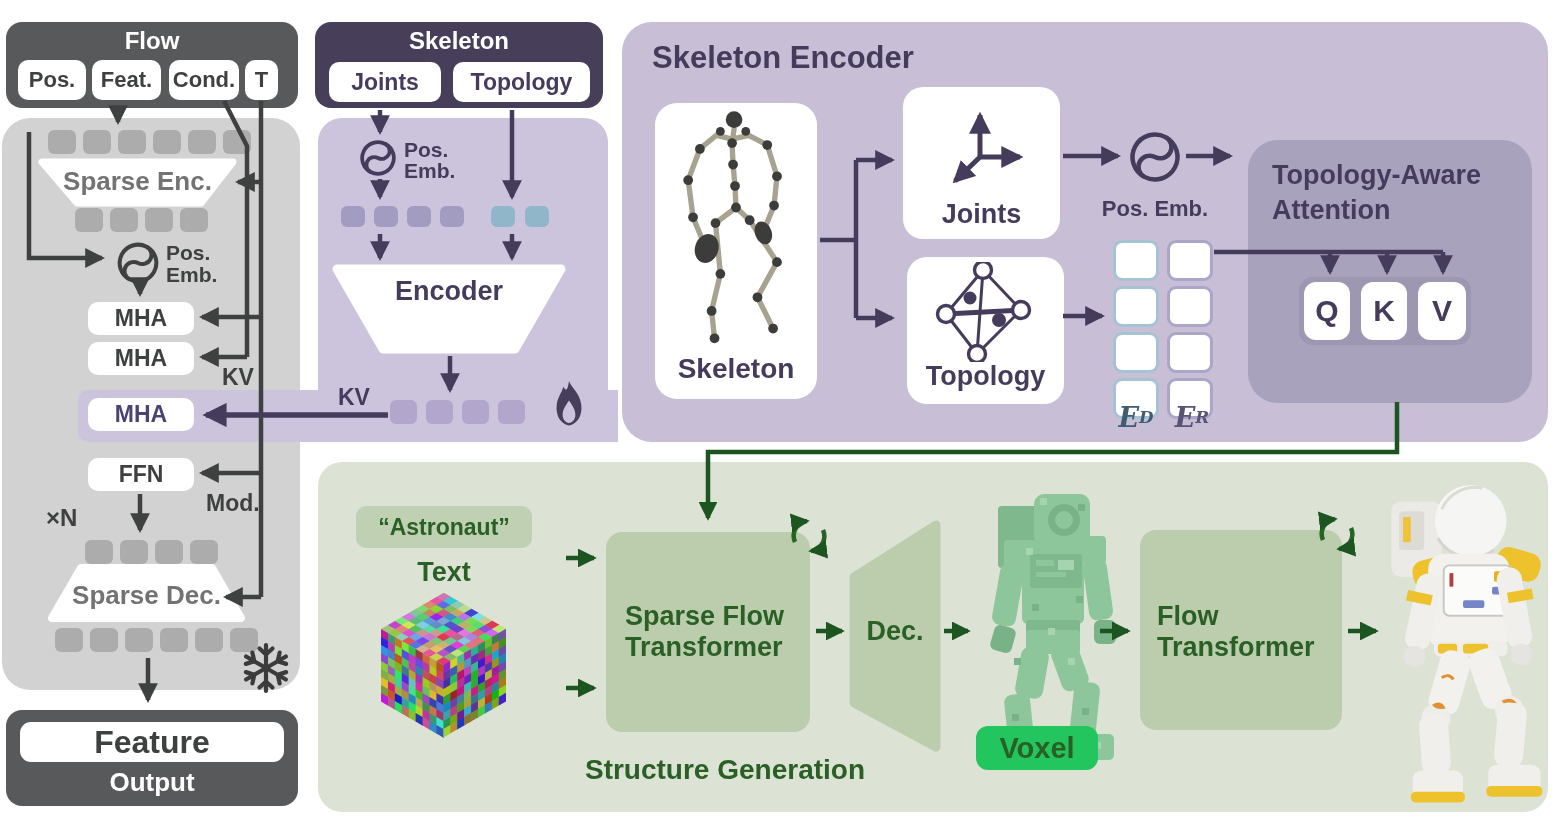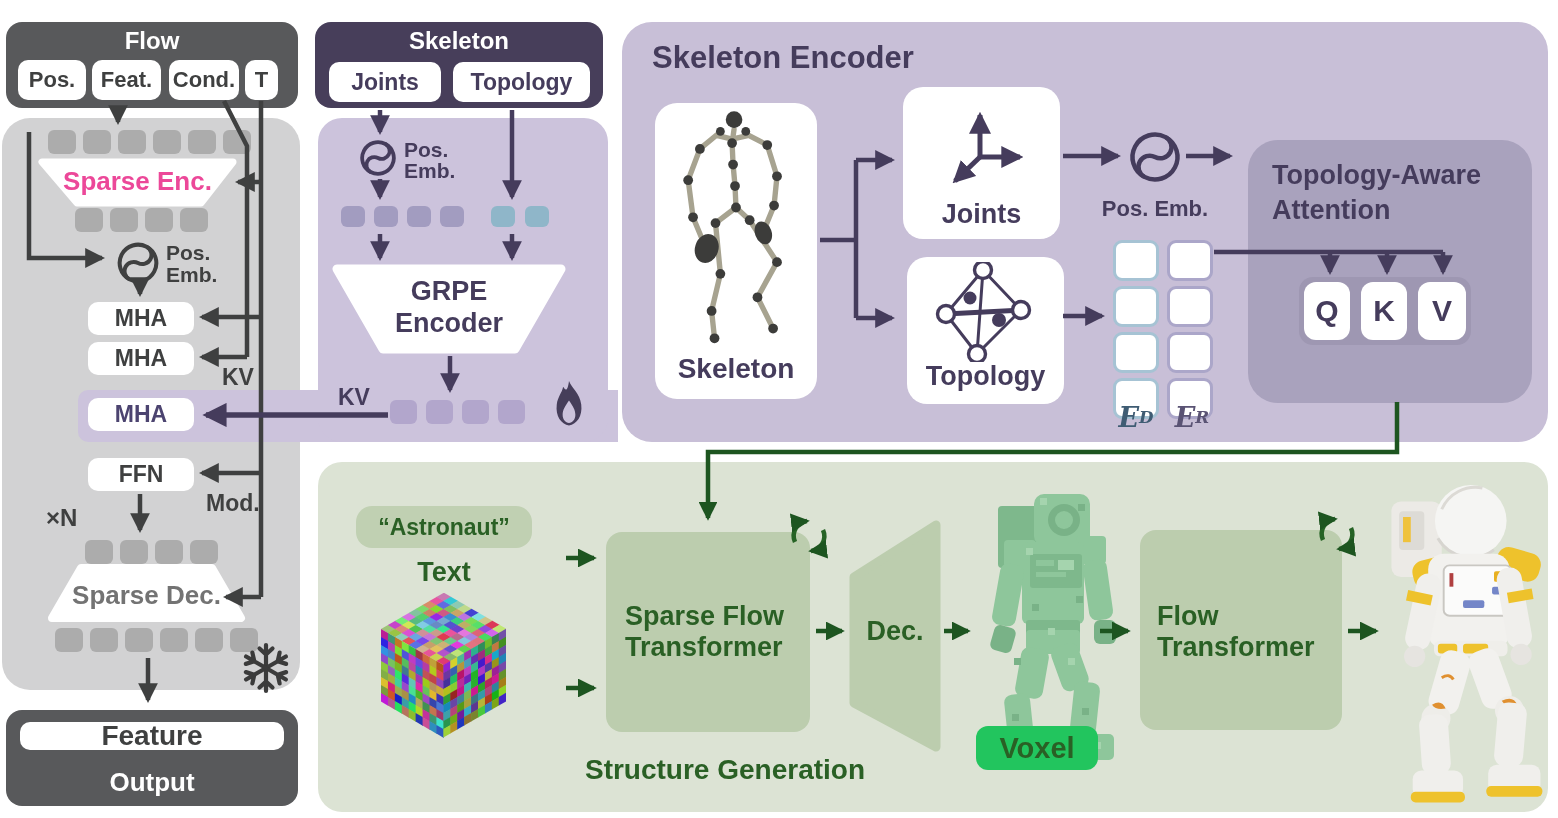--- a/index.html
+++ b/index.html
@@ -75,21 +75,21 @@
       <span class="tok tok-gray"></span>
       <span class="tok tok-gray"></span>
       <span class="tok tok-gray"></span>
       <span class="tok tok-gray"></span>
       <span class="tok tok-gray"></span>
     </div>
 
   <svg class="p" style="left:36px;top:158px;" width="203" height="49" viewBox="0 0 203 49">
     <polygon points="6,4 197,4 165,45 41,45" fill="#ffffff" stroke="#ffffff" stroke-width="7" stroke-linejoin="round"></polygon>
   </svg>
-  <div class="p c b" style="left:36px;top:161px;width:203px;height:40px;color:#ec4899;font-size:26px;">Sparse Enc.</div>
+  <div class="p c b" style="left:36px;top:161px;width:203px;height:40px;color:#737373;font-size:26px;">Sparse Enc.</div>
 
   <svg class="p" style="left:116px;top:241px;" width="44" height="44" viewBox="0 0 60 60">
     <g transform="rotate(28 30 30)" fill="none" stroke="#3f4040" stroke-width="5.5">
       <circle cx="30" cy="30" r="25"></circle>
       <path d="M30,5 A12.5,12.5 0 0 1 30,30 A12.5,12.5 0 0 0 30,55"></path>
     </g>
   </svg>
   <div class="p b" style="left:166px;top:242px;color:#3f4040;font-size:21px;line-height:22px;">
     <div>Pos.</div>
     <div>Emb.</div>
@@ -134,21 +134,21 @@
       <g transform="rotate(240)">
           <path d="M0,0 L0,-23 M0,-13.5 L-6.5,-19.5 M0,-13.5 L6.5,-19.5"></path>
         </g>
       <g transform="rotate(300)">
           <path d="M0,0 L0,-23 M0,-13.5 L-6.5,-19.5 M0,-13.5 L6.5,-19.5"></path>
         </g>
     </g>
   </svg>
 
   <div class="p" style="left:6px;top:710px;width:292px;height:96px;background:#58595b;border-radius:16px;"></div>
-  <div class="p c b whitebox" style="left:20px;top:722px;width:264px;height:28px;color:#3f4040;font-size:28px;">
+  <div class="p c b whitebox" style="left:20px;top:722px;width:264px;height:40px;color:#3f4040;font-size:32px;border-radius:11px;">
       <span>Feature</span>
     </div>
   <div class="p c b" style="left:6px;top:764px;width:292px;height:36px;color:#ffffff;font-size:26px;">Output</div>
 
   <div class="p" style="left:315px;top:22px;width:288px;height:86px;background:#473e5a;border-radius:16px;"></div>
   <div class="p c b" style="left:315px;top:26px;width:288px;height:30px;color:#ffffff;font-size:24px;">Skeleton</div>
   <div class="p c b whitebox" style="left:329px;top:62px;width:112px;height:40px;color:#453c5c;font-size:23px;">
       <span>Joints</span>
     </div>
   <div class="p c b whitebox" style="left:453px;top:62px;width:137px;height:40px;color:#453c5c;font-size:23px;">
@@ -174,21 +174,20 @@
     </div>
   <div class="p trow" style="left:491px;top:206px;gap:10px;">
       <span class="tok tok-blue"></span>
       <span class="tok tok-blue"></span>
     </div>
 
   <svg class="p" style="left:331px;top:264px;" width="236" height="90" viewBox="0 0 236 90">
     <polygon points="6,5 230,5 184,85 52,85" fill="#ffffff" stroke="#ffffff" stroke-width="9" stroke-linejoin="round"></polygon>
   </svg>
   <div class="p b" style="left:331px;top:275px;width:236px;text-align:center;color:#453c5c;font-size:27px;line-height:32px;">
-    <div>GRPE</div>
     <div>Encoder</div>
   </div>
 
   <div class="p b" style="left:338px;top:384px;color:#453c5c;font-size:23px;">KV</div>
   <div class="p trow" style="left:390px;top:400px;gap:9px;">
       <span class="tok tok-lav"></span>
       <span class="tok tok-lav"></span>
       <span class="tok tok-lav"></span>
       <span class="tok tok-lav"></span>
     </div>
@@ -309,21 +308,21 @@
   <div class="p c b whitebox" style="left:1304px;top:282px;width:46px;height:58px;border-radius:12px;color:#453c5c;font-size:30px;">
       <span>Q</span>
     </div>
   <div class="p c b whitebox" style="left:1361px;top:282px;width:46px;height:58px;border-radius:12px;color:#453c5c;font-size:30px;">
       <span>K</span>
     </div>
   <div class="p c b whitebox" style="left:1418px;top:282px;width:48px;height:58px;border-radius:12px;color:#453c5c;font-size:30px;">
       <span>V</span>
     </div>
 
-  <div class="p c b" style="left:356px;top:506px;width:176px;height:42px;background:#c0d0b2;border-radius:16px;color:#2a6025;font-size:23px;">
+  <div class="p c b" style="left:356px;top:506px;width:176px;height:42px;background:#c0d0b2;border-radius:10px;color:#2a6025;font-size:23px;">
       <span>“Astronaut”</span>
     </div>
   <div class="p c b" style="left:394px;top:556px;width:100px;height:32px;color:#2a6025;font-size:27px;text-align:right;">Text</div>
 
   <svg class="p" id="noise-cube" style="left:381px;top:593px;" width="125" height="145" viewBox="0 0 125 145">
       <g transform="matrix(0.866,-0.5,0.866,0.5,0,36)">
         <rect x="0" y="0" width="8.6" height="8.6" fill="hsl(90,39%,62%)"></rect>
         <rect x="0" y="8" width="8.6" height="8.6" fill="hsl(80,52%,52%)"></rect>
         <rect x="0" y="16" width="8.6" height="8.6" fill="hsl(161,40%,68%)"></rect>
         <rect x="0" y="24" width="8.6" height="8.6" fill="hsl(358,73%,61%)"></rect>

